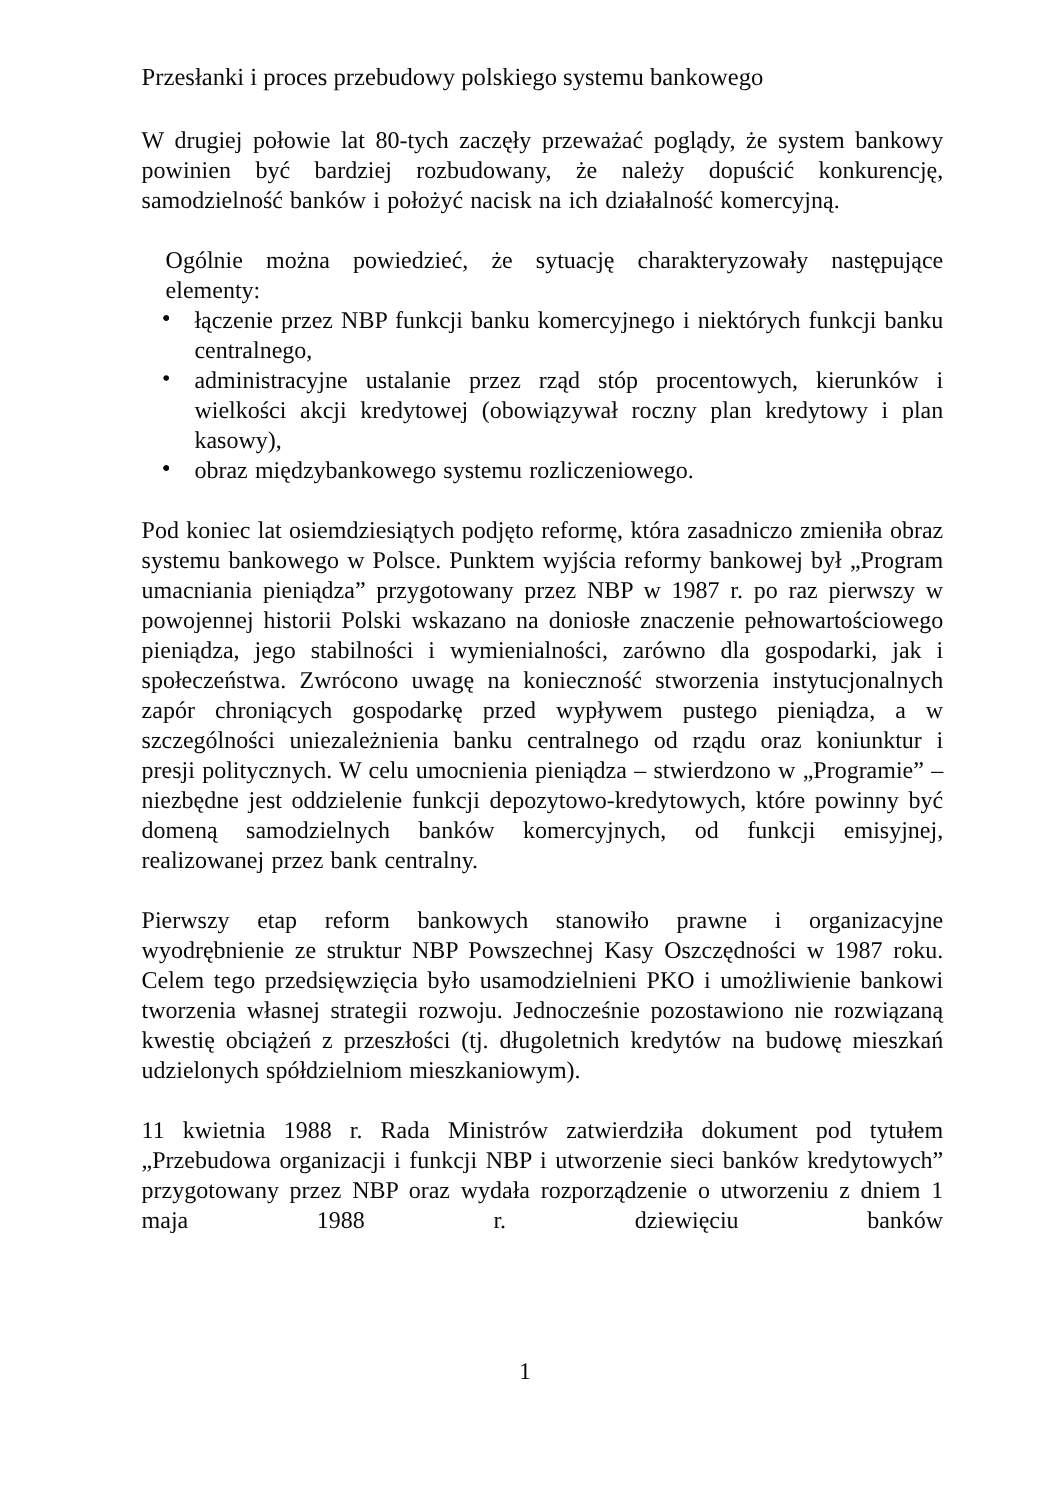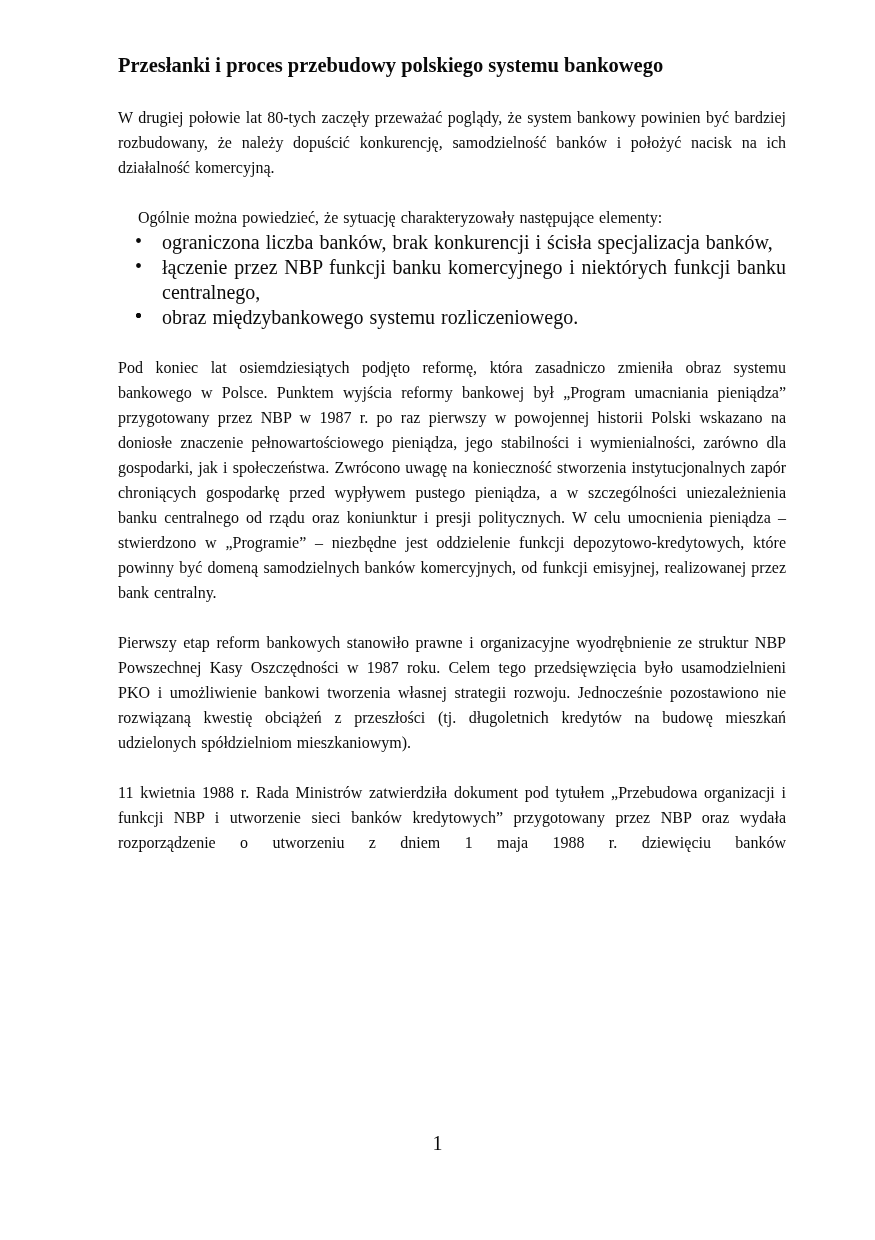--- a/index.html
+++ b/index.html
@@ -23,26 +23,26 @@
   }
   .content {
     position: absolute;
     left: 118px;
     top: 52px;
     width: 668px;
   }
   .doc-title {
     font-size: 20.5px;
     line-height: 26px;
-    font-weight: bold;
+    font-weight: normal;
     margin: 0 0 27px 0;
     text-align: left;
   }
   .para {
-    font-size: 16px;
+    font-size: 20px;
     line-height: 25px;
     text-align: justify;
     margin: 0 0 25px 0;
     word-spacing: 1px;
   }
   .para.no-gap {
     margin-bottom: 0;
     margin-left: 20px;
   }
   .para.justify-last {
@@ -85,28 +85,28 @@
 
     <h1 class="doc-title">Przesłanki i proces przebudowy polskiego systemu bankowego</h1>
 
     <p class="para">W drugiej połowie lat 80-tych zaczęły przeważać poglądy, że system bankowy powinien być bardziej rozbudowany, że należy dopuścić konkurencję, samodzielność banków i położyć nacisk na ich działalność komercyjną.</p>
 
     <p class="para no-gap">Ogólnie można powiedzieć, że sytuację charakteryzowały następujące elementy:</p>
 
     <ul class="elements-list">
       <li>
         <span class="bullet">•</span>
-        <span>ograniczona liczba banków, brak konkurencji i ścisła specjalizacja banków,</span>
       </li>
       <li>
         <span class="bullet">•</span>
         <span>łączenie przez NBP funkcji banku komercyjnego i niektórych funkcji banku centralnego,</span>
       </li>
       <li>
         <span class="bullet">•</span>
+        <span>administracyjne ustalanie przez rząd stóp procentowych, kierunków i wielkości akcji kredytowej (obowiązywał roczny plan kredytowy i plan kasowy),</span>
       </li>
       <li>
         <span class="bullet">•</span>
       </li>
       <li>
         <span class="bullet">•</span>
         <span>obraz międzybankowego systemu rozliczeniowego.</span>
       </li>
     </ul>
 

